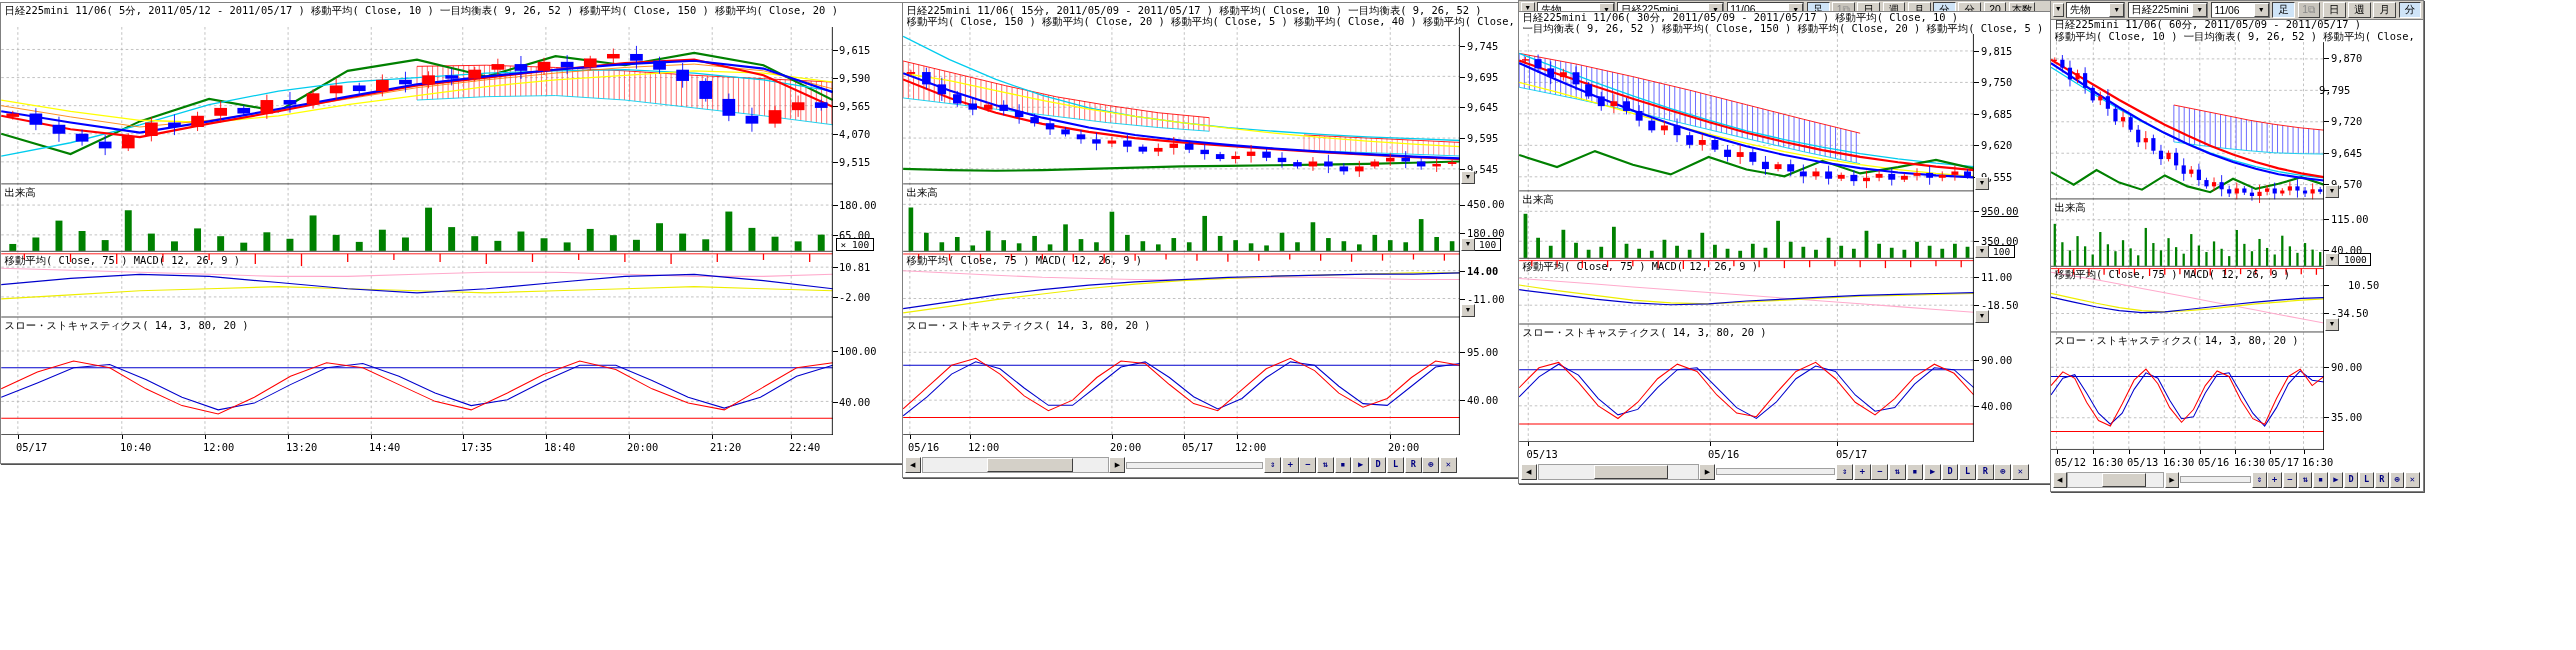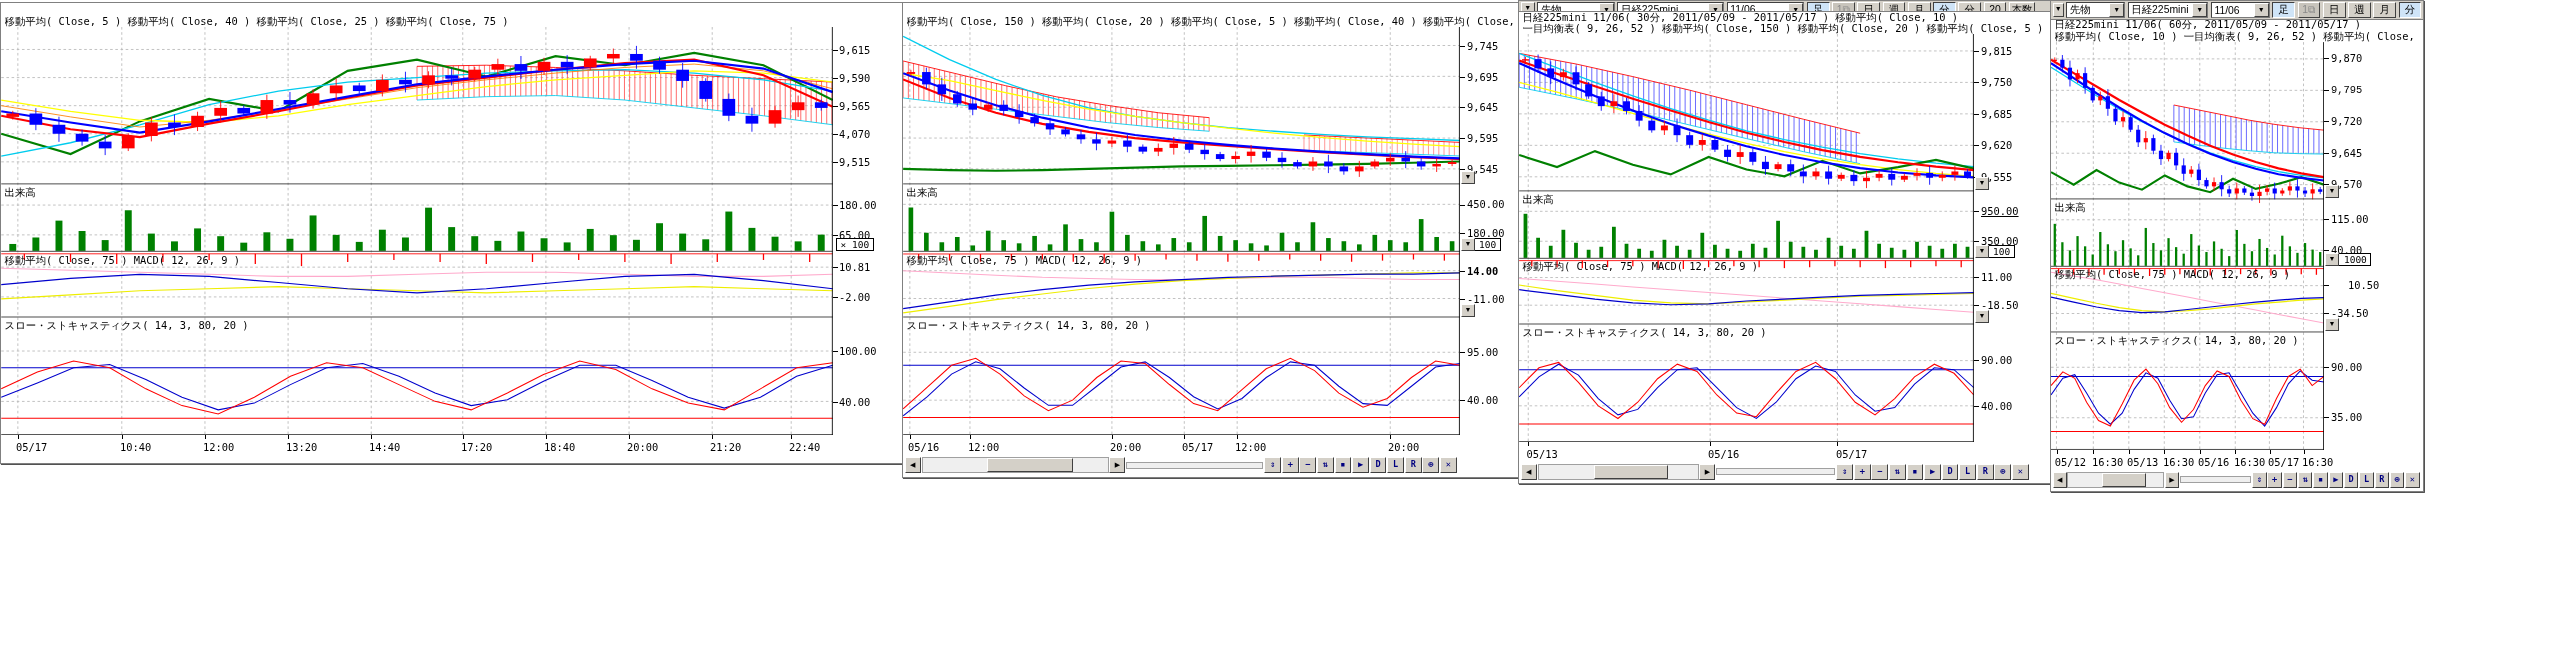--- a/index.html
+++ b/index.html
@@ -41,21 +41,21 @@
   .cbtn{width:14.7px;height:14px;background:#d4d0c8;border:0.9px solid #fff;border-right-color:#404040;
         border-bottom-color:#404040;font-size:8.6px;font-weight:bold;color:#000080;text-align:center;
         line-height:13px;font-family:"DejaVu Sans Mono",monospace;}
   svg{position:absolute;left:0;}
 </style>
 </head>
 <body>
 
 <div id="screen">
     <div class="panel" style="left: 0px; top: 1.7px; width: 901px; height: 460px;">
-      <div class="hdr" style="top: 12px;">移動平均( Close, 5 )    移動平均( Close, 40 )    移動平均( Close, 25 )    移動平均( Close, 75 )</div>
+      <div class="hdr" style="top: 0.9px;">日経225mini 11/06( 5分, 2011/05/12 - 2011/05/17 )    移動平均( Close, 10 )    一目均衡表( 9, 26, 52 )    移動平均( Close, 150 )    移動平均( Close, 20 )</div>
       <svg width="832" height="408" style="top: 24px;" viewBox="0 0 962 472">
         <line x1="19.240000000000002" y1="0" x2="19.240000000000002" y2="472" stroke="#b8b8b8" stroke-width="1" stroke-dasharray="3,3"></line>
         <line x1="139.48999999999998" y1="0" x2="139.48999999999998" y2="472" stroke="#b8b8b8" stroke-width="1" stroke-dasharray="3,3"></line>
         <line x1="235.69" y1="0" x2="235.69" y2="472" stroke="#b8b8b8" stroke-width="1" stroke-dasharray="3,3"></line>
         <line x1="331.89" y1="0" x2="331.89" y2="472" stroke="#b8b8b8" stroke-width="1" stroke-dasharray="3,3"></line>
         <line x1="428.09000000000003" y1="0" x2="428.09000000000003" y2="472" stroke="#b8b8b8" stroke-width="1" stroke-dasharray="3,3"></line>
         <line x1="533.9100000000001" y1="0" x2="533.9100000000001" y2="472" stroke="#b8b8b8" stroke-width="1" stroke-dasharray="3,3"></line>
         <line x1="630.11" y1="0" x2="630.11" y2="472" stroke="#b8b8b8" stroke-width="1" stroke-dasharray="3,3"></line>
         <line x1="726.3100000000001" y1="0" x2="726.3100000000001" y2="472" stroke="#b8b8b8" stroke-width="1" stroke-dasharray="3,3"></line>
         <line x1="822.51" y1="0" x2="822.51" y2="472" stroke="#b8b8b8" stroke-width="1" stroke-dasharray="3,3"></line>
@@ -330,31 +330,32 @@
       <div class="xlbl" style="left: 15px; top: 438px;">05/17</div>
       <div style="position: absolute; left: 121px; top: 432px; width: 0.9px; height: 4.3px; background: rgb(0, 0, 0);"></div>
       <div class="xlbl" style="left: 119px; top: 438px;">10:40</div>
       <div style="position: absolute; left: 204px; top: 432px; width: 0.9px; height: 4.3px; background: rgb(0, 0, 0);"></div>
       <div class="xlbl" style="left: 202px; top: 438px;">12:00</div>
       <div style="position: absolute; left: 287px; top: 432px; width: 0.9px; height: 4.3px; background: rgb(0, 0, 0);"></div>
       <div class="xlbl" style="left: 285px; top: 438px;">13:20</div>
       <div style="position: absolute; left: 370px; top: 432px; width: 0.9px; height: 4.3px; background: rgb(0, 0, 0);"></div>
       <div class="xlbl" style="left: 368px; top: 438px;">14:40</div>
       <div style="position: absolute; left: 462px; top: 432px; width: 0.9px; height: 4.3px; background: rgb(0, 0, 0);"></div>
-      <div class="xlbl" style="left: 460px; top: 438px;">17:20</div>
+      <div class="xlbl" style="left: 460px; top: 438px;">17:35</div>
       <div style="position: absolute; left: 545px; top: 432px; width: 0.9px; height: 4.3px; background: rgb(0, 0, 0);"></div>
       <div class="xlbl" style="left: 543px; top: 438px;">18:40</div>
       <div style="position: absolute; left: 628px; top: 432px; width: 0.9px; height: 4.3px; background: rgb(0, 0, 0);"></div>
       <div class="xlbl" style="left: 626px; top: 438px;">20:00</div>
       <div style="position: absolute; left: 711px; top: 432px; width: 0.9px; height: 4.3px; background: rgb(0, 0, 0);"></div>
       <div class="xlbl" style="left: 709px; top: 438px;">21:20</div>
       <div style="position: absolute; left: 790px; top: 432px; width: 0.9px; height: 4.3px; background: rgb(0, 0, 0);"></div>
       <div class="xlbl" style="left: 788px; top: 438px;">22:40</div>
     </div>
     <div class="panel" style="left: 902px; top: 1.7px; width: 615px; height: 474px;">
+      <div class="hdr" style="top: 0.9px;">日経225mini 11/06( 15分, 2011/05/09 - 2011/05/17 )    移動平均( Close, 10 )    一目均衡表( 9, 26, 52 )</div>
       <div class="hdr" style="top: 12px;">移動平均( Close, 150 )    移動平均( Close, 20 )    移動平均( Close, 5 )    移動平均( Close, 40 )    移動平均( Close, 25 )</div>
       <svg width="557" height="408" style="top: 24px;" viewBox="0 0 644 472">
         <line x1="7.728" y1="0" x2="7.728" y2="472" stroke="#b8b8b8" stroke-width="1" stroke-dasharray="3,3"></line>
         <line x1="77.28" y1="0" x2="77.28" y2="472" stroke="#b8b8b8" stroke-width="1" stroke-dasharray="3,3"></line>
         <line x1="241.5" y1="0" x2="241.5" y2="472" stroke="#b8b8b8" stroke-width="1" stroke-dasharray="3,3"></line>
         <line x1="325.22" y1="0" x2="325.22" y2="472" stroke="#b8b8b8" stroke-width="1" stroke-dasharray="3,3"></line>
         <line x1="386.4" y1="0" x2="386.4" y2="472" stroke="#b8b8b8" stroke-width="1" stroke-dasharray="3,3"></line>
         <line x1="563.5" y1="0" x2="563.5" y2="472" stroke="#b8b8b8" stroke-width="1" stroke-dasharray="3,3"></line>
         <line x1="0" y1="21.41176470588235" x2="644" y2="21.41176470588235" stroke="#b8b8b8" stroke-width="1" stroke-dasharray="3,3"></line>
         <line x1="0" y1="57.09803921568627" x2="644" y2="57.09803921568627" stroke="#b8b8b8" stroke-width="1" stroke-dasharray="3,3"></line>
@@ -1196,21 +1197,21 @@
         <line x1="0" y1="335.5" x2="316" y2="335.5" stroke="#303030" stroke-width="1"></line>
         <line x1="0" y1="471.5" x2="316" y2="471.5" stroke="#303030" stroke-width="1"></line>
         <line x1="315.5" y1="0" x2="315.5" y2="472" stroke="#000" stroke-width="1"></line>
       </svg>
       <div class="panelabel" style="left: 3.5px; top: 200px;">出来高</div>
       <div class="panelabel" style="left: 3.5px; top: 267px;">移動平均( Close, 75 )    MACD( 12, 26, 9 )</div>
       <div class="panelabel" style="left: 3.5px; top: 333px;">スロー・ストキャスティクス( 14, 3, 80, 20 )</div>
       <div class="tick" style="left: 273px; top: 57px;"></div>
       <div class="gutlbl" style="left: 280px; top: 51px;">9,870</div>
       <div class="tick" style="left: 273px; top: 89px;"></div>
-      <div class="gutlbl" style="left: 280px; top: 83px; font-family: Liberation Mono, monospace;">9,795</div>
+      <div class="gutlbl" style="left: 268px; top: 83px;">9,795</div>
       <div class="tick" style="left: 273px; top: 120px;"></div>
       <div class="gutlbl" style="left: 280px; top: 114px;">9,720</div>
       <div class="tick" style="left: 273px; top: 152px;"></div>
       <div class="gutlbl" style="left: 280px; top: 146px;">9,645</div>
       <div class="tick" style="left: 273px; top: 183px;"></div>
       <div class="gutlbl" style="left: 280px; top: 177px;">9,570</div>
       <div class="tick" style="left: 273px; top: 218px;"></div>
       <div class="gutlbl" style="left: 280px; top: 212px;">115.00</div>
       <div class="tick" style="left: 273px; top: 249px;"></div>
       <div class="gutlbl" style="left: 280px; top: 243px;">40.00</div>

